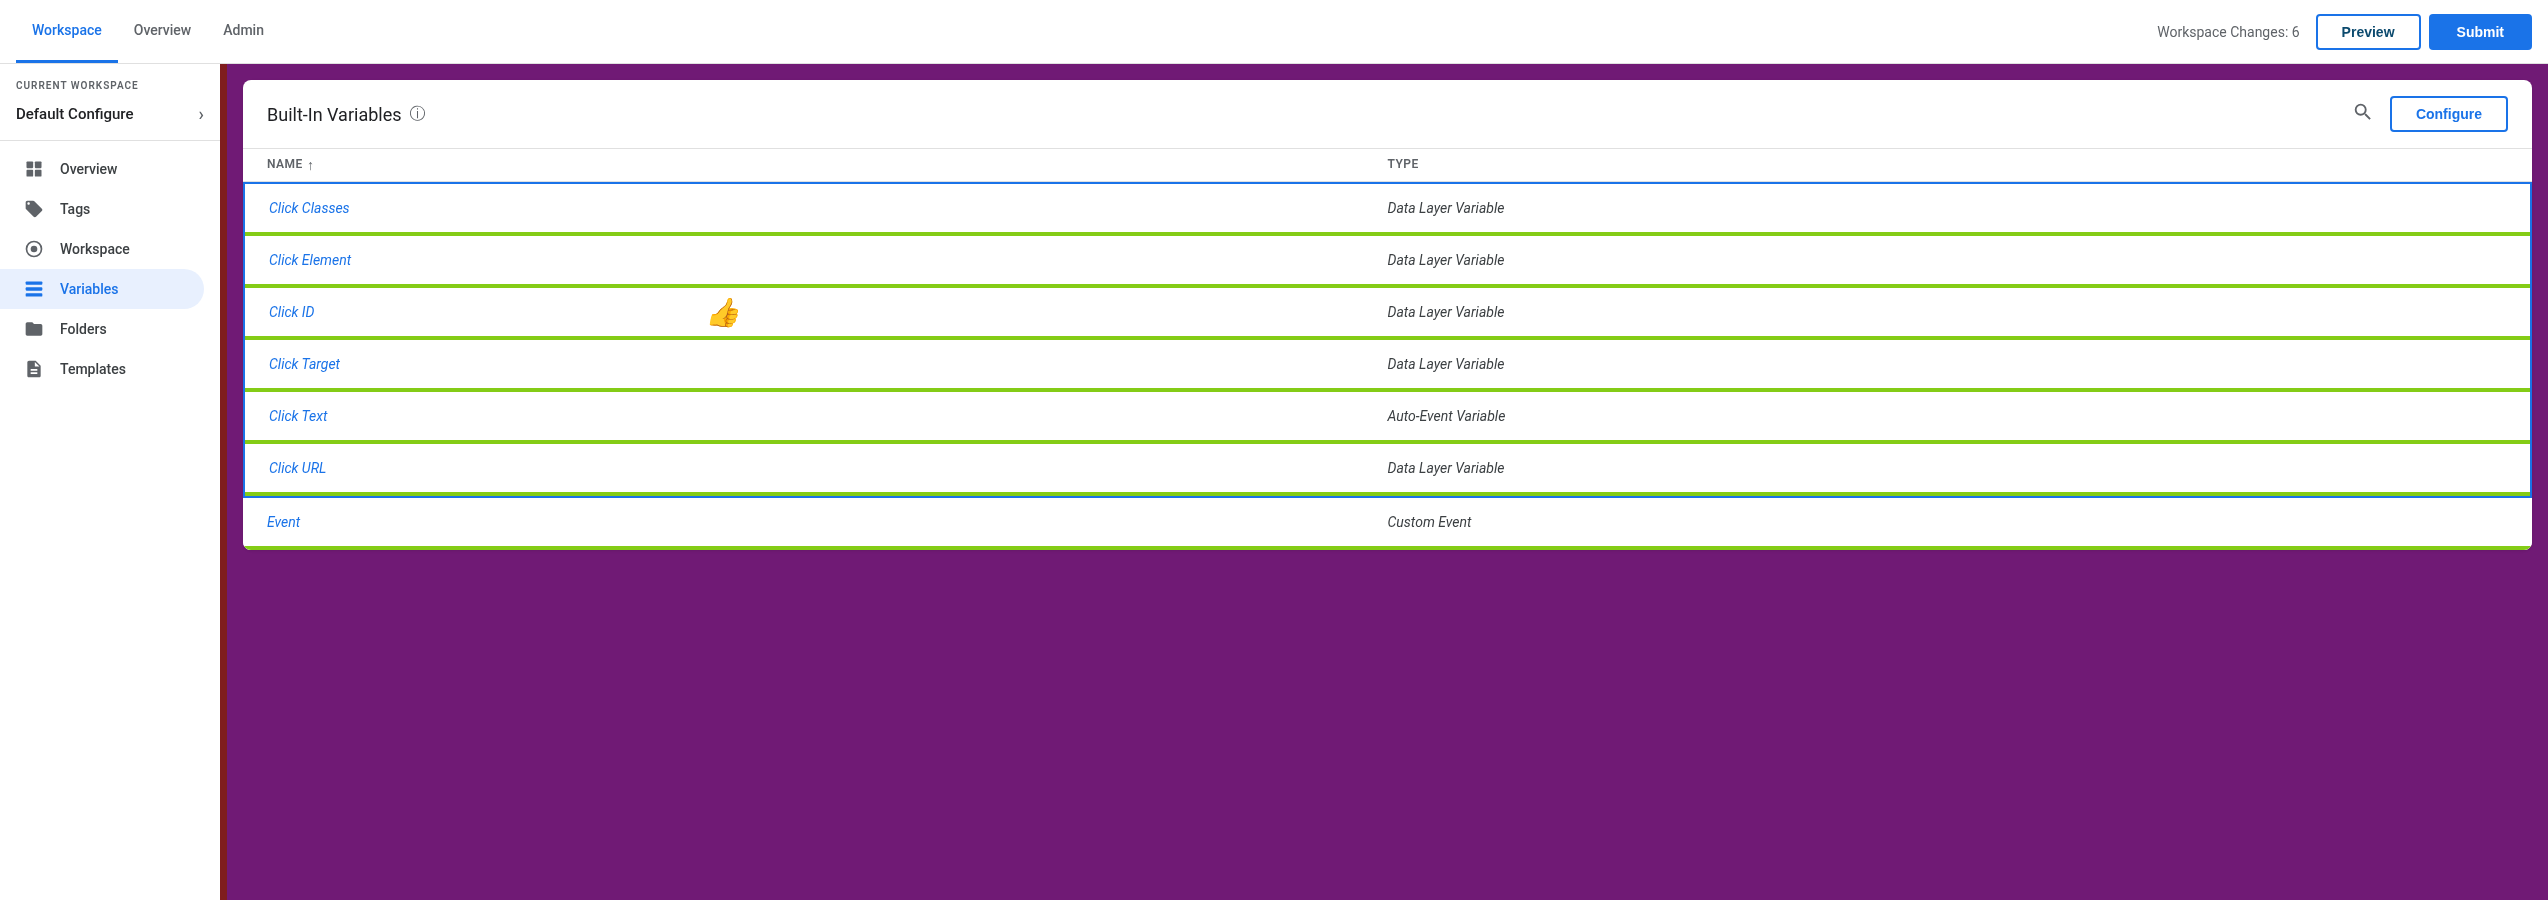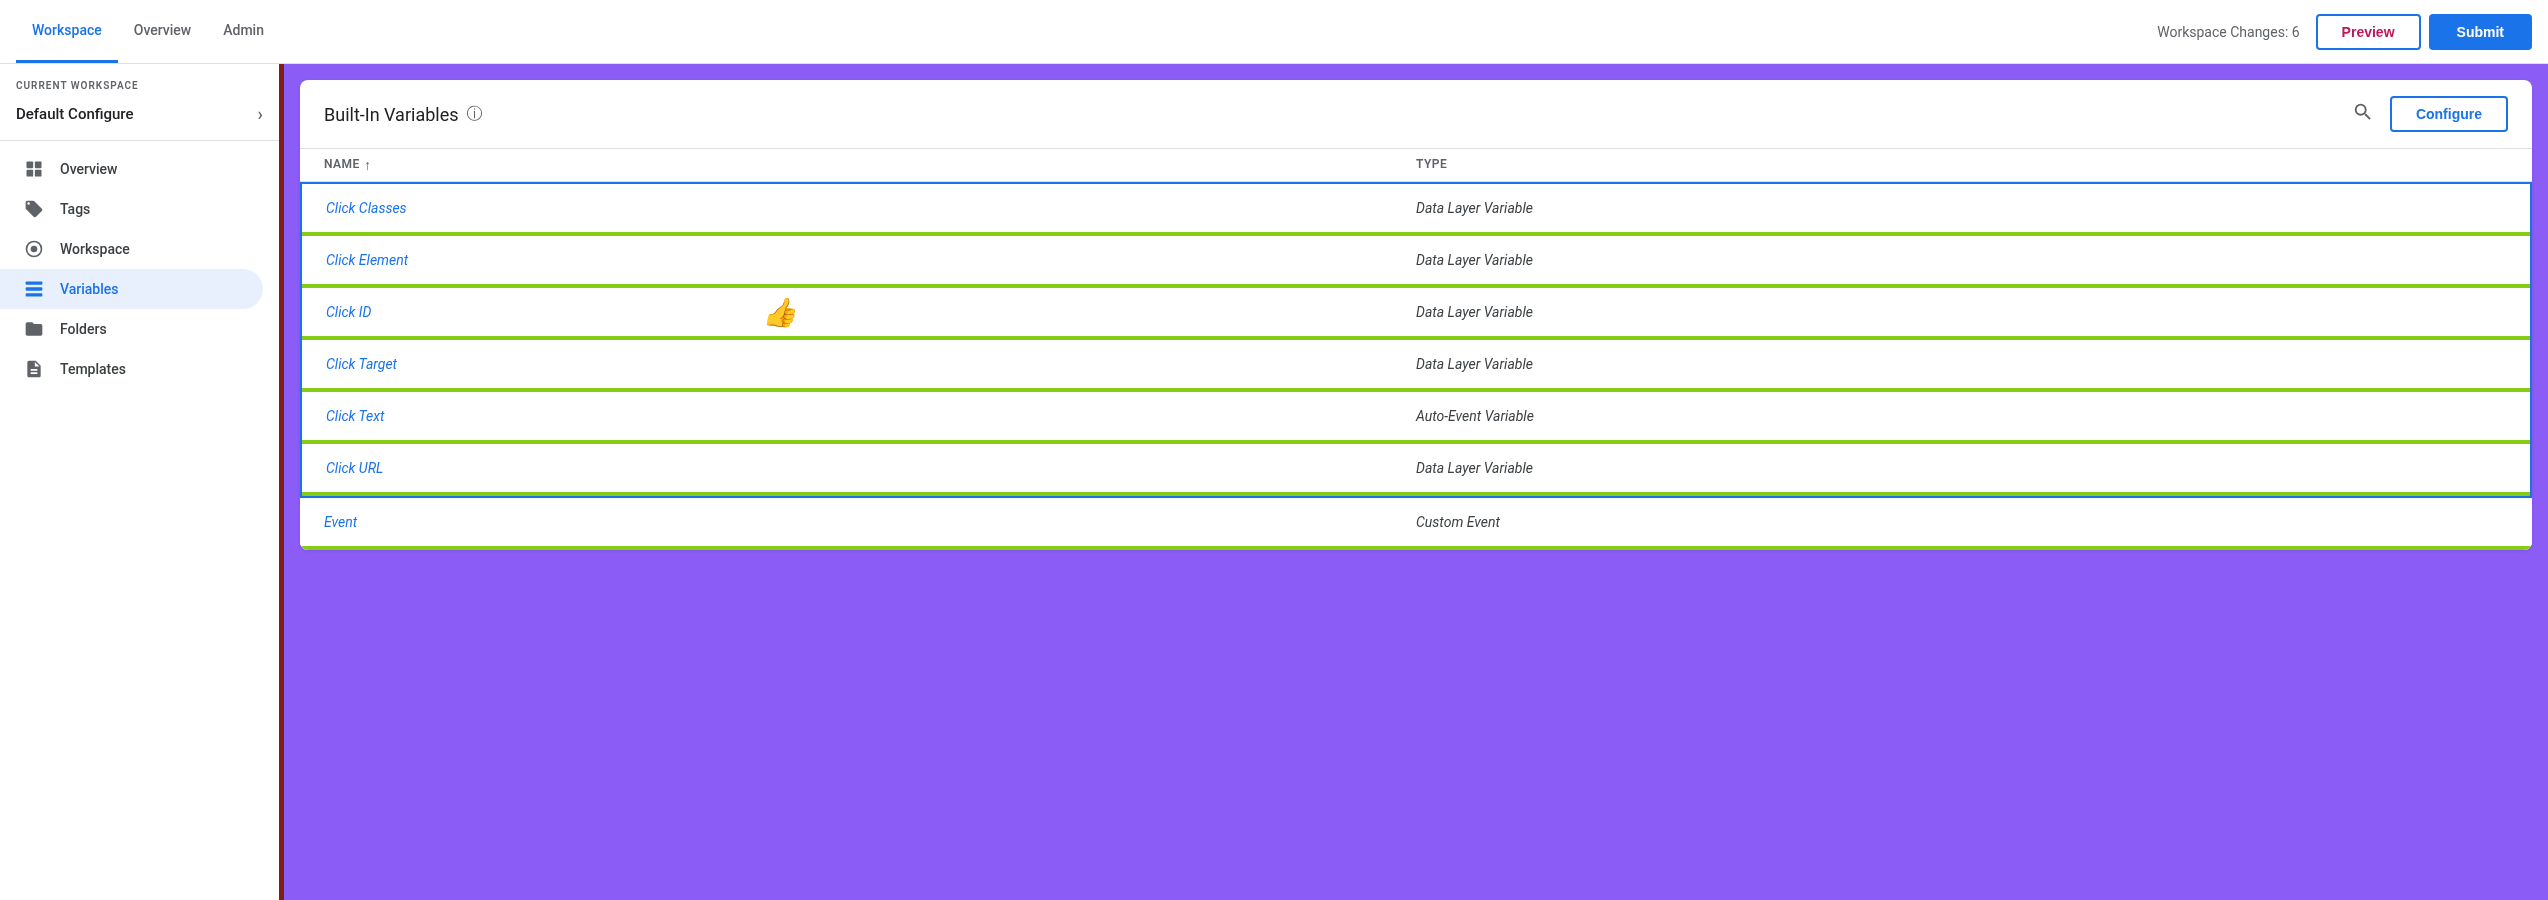--- a/index.html
+++ b/index.html
@@ -37,21 +37,21 @@
     }
     .nav-spacer { flex: 1; }
     .workspace-changes {
       font-size: 14px;
       color: #5f6368;
       margin-right: 16px;
     }
     .btn-preview {
       border: 2px solid #1a73e8;
       background: #fff;
-      color: #be185d;
+      color: #0c4a6e;
       font-size: 14px;
       font-weight: 600;
       padding: 8px 24px;
       border-radius: 4px;
       cursor: pointer;
       margin-right: 8px;
     }
     .btn-submit {
       background: #1a73e8;
       color: #fff;
@@ -65,23 +65,23 @@
 
     
     .layout {
       display: flex;
       height: calc(100vh - 64px);
       overflow: hidden;
     }
 
     
     .sidebar {
-      width: 284px;
-      background: #fff;
-      border-right: 5px solid #7f1d1d;
+      width: 227px;
+      background: #fff;
+      border-right: 7px solid #7f1d1d;
       display: flex;
       flex-direction: column;
       flex-shrink: 0;
     }
     .current-workspace-label {
       font-size: 10px;
       font-weight: 600;
       color: #5f6368;
       letter-spacing: 1px;
       padding: 16px 16px 4px 16px;
@@ -131,21 +131,21 @@
       align-items: center;
       justify-content: center;
       font-size: 16px;
       flex-shrink: 0;
     }
 
     
     .main-content {
       flex: 1;
       overflow: auto;
-      background: #8b5cf6;
+      background: #701a75;
     }
     .content-card {
       background: #fff;
       margin: 16px;
       border-radius: 8px;
       box-shadow: 0 1px 3px rgba(0,0,0,0.1);
       overflow: hidden;
     }
     .card-header {
       display: flex;

